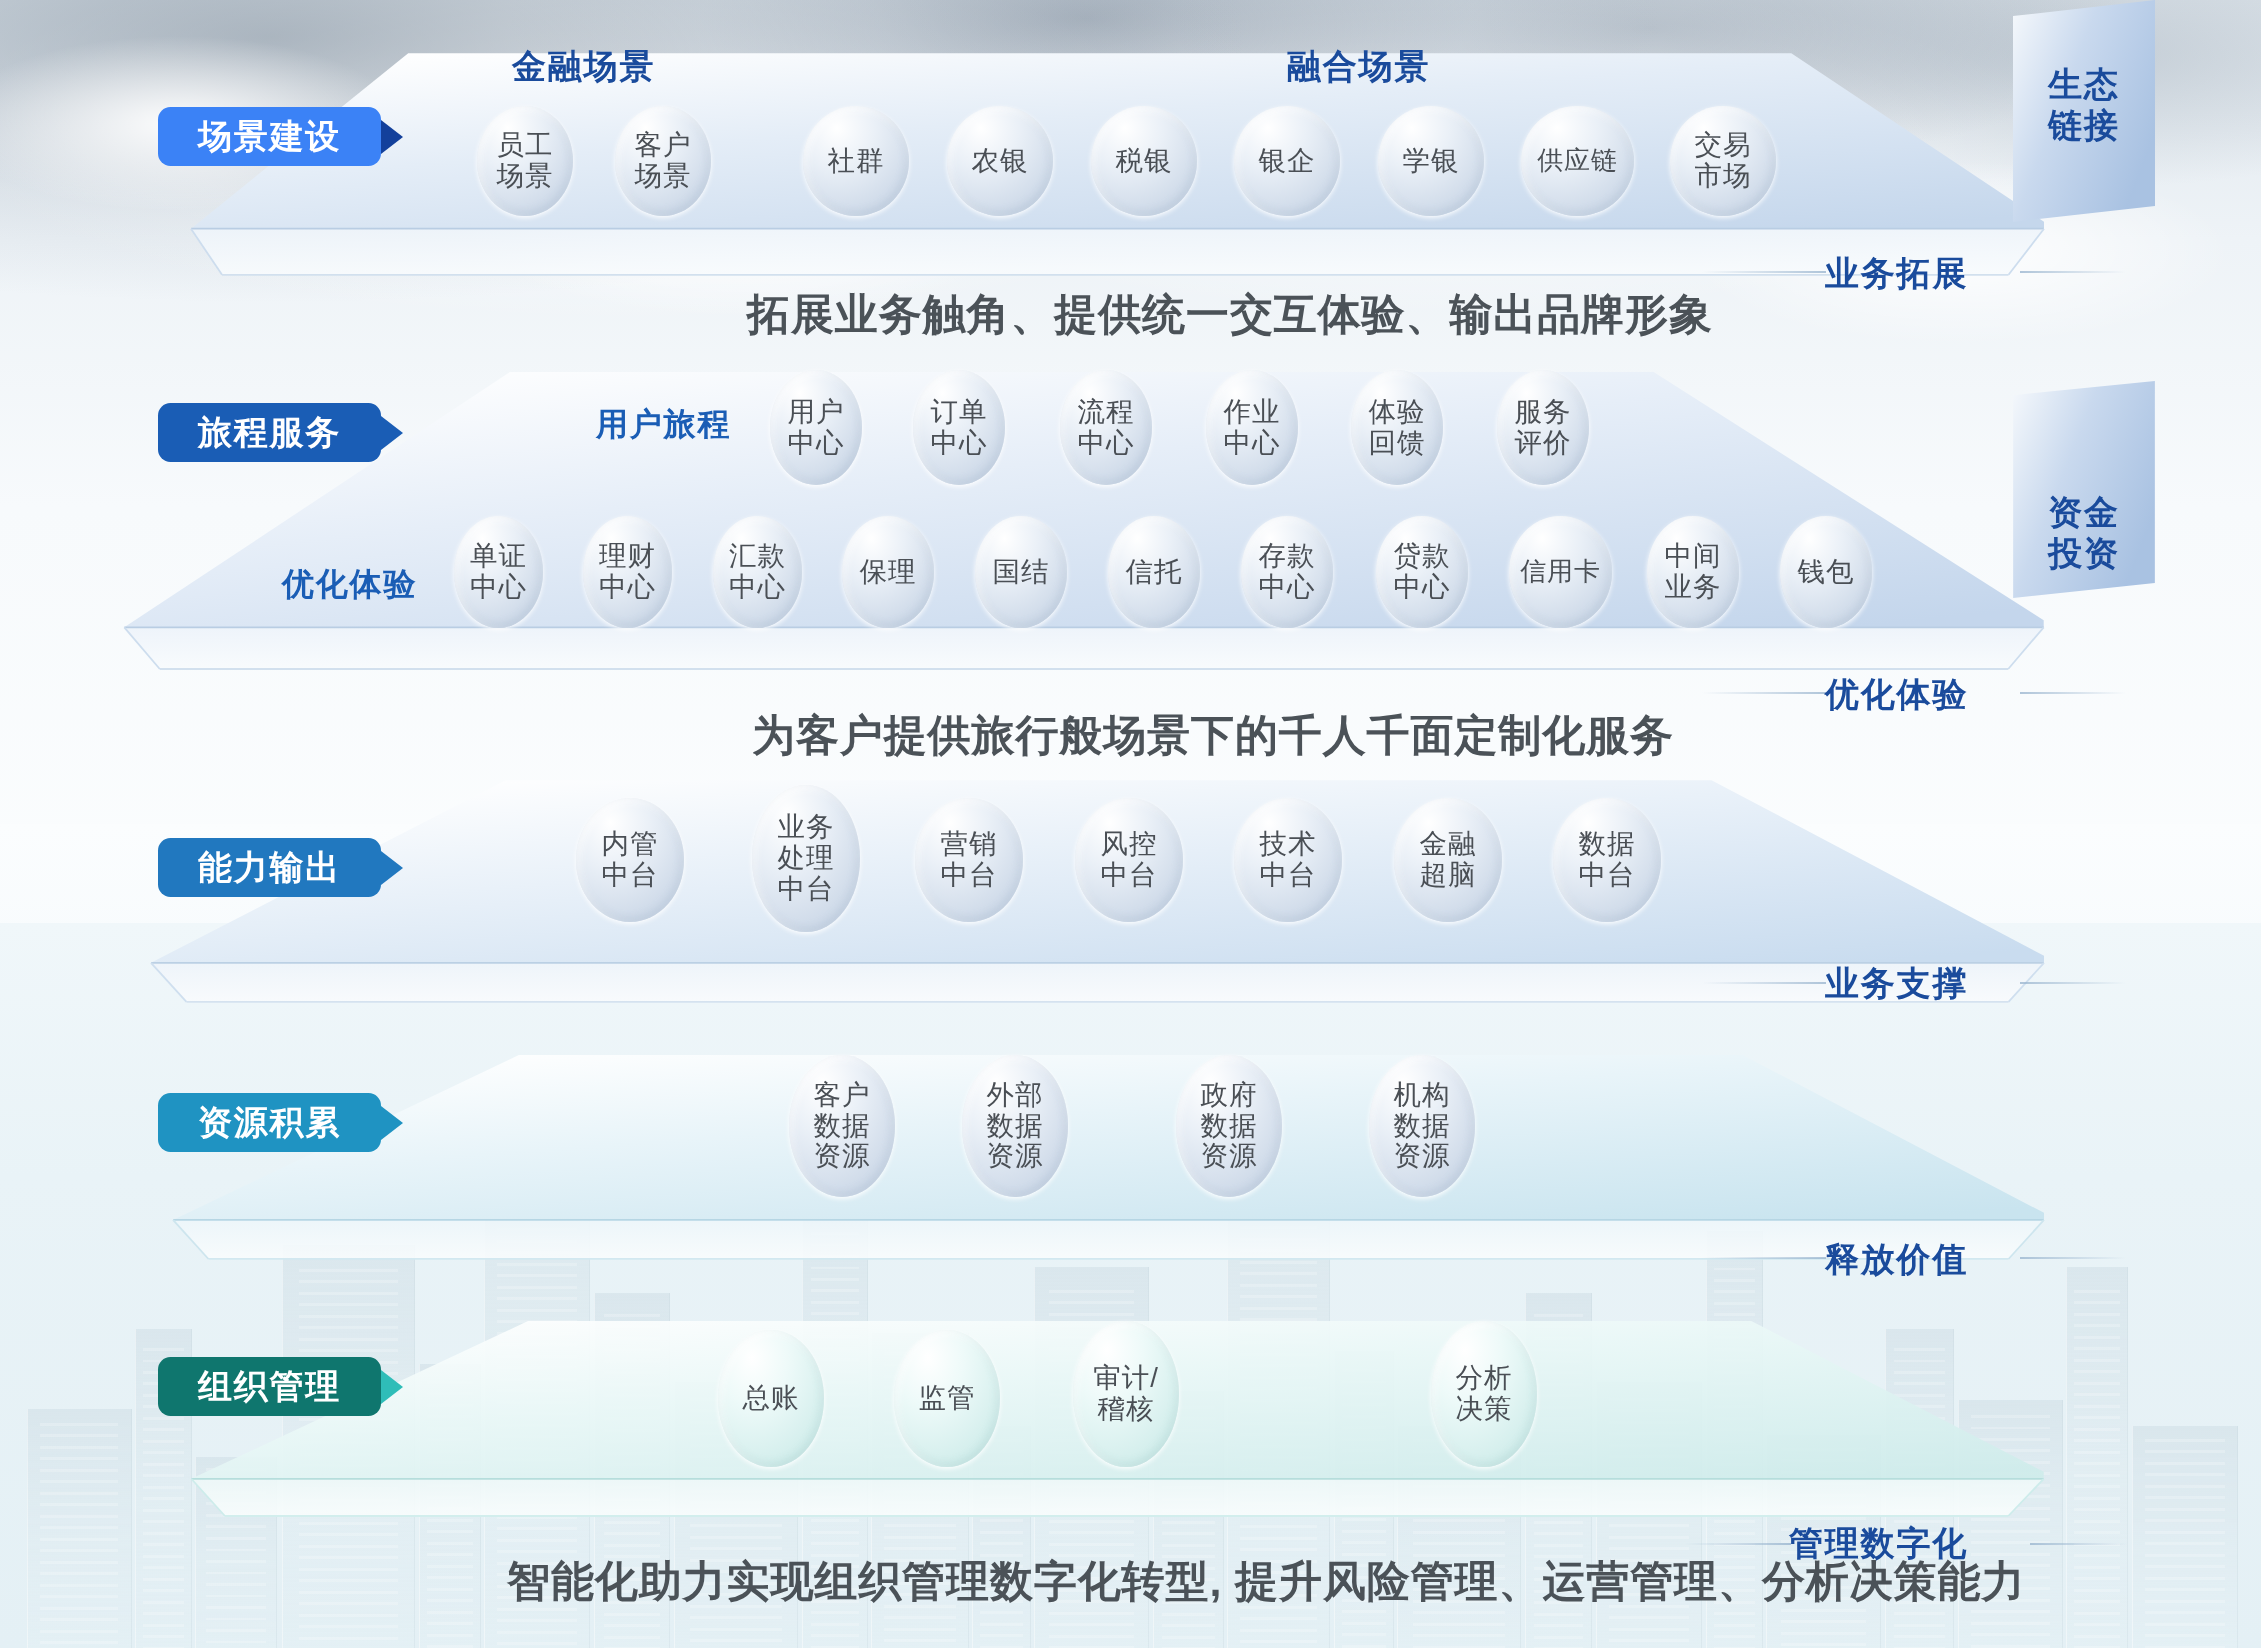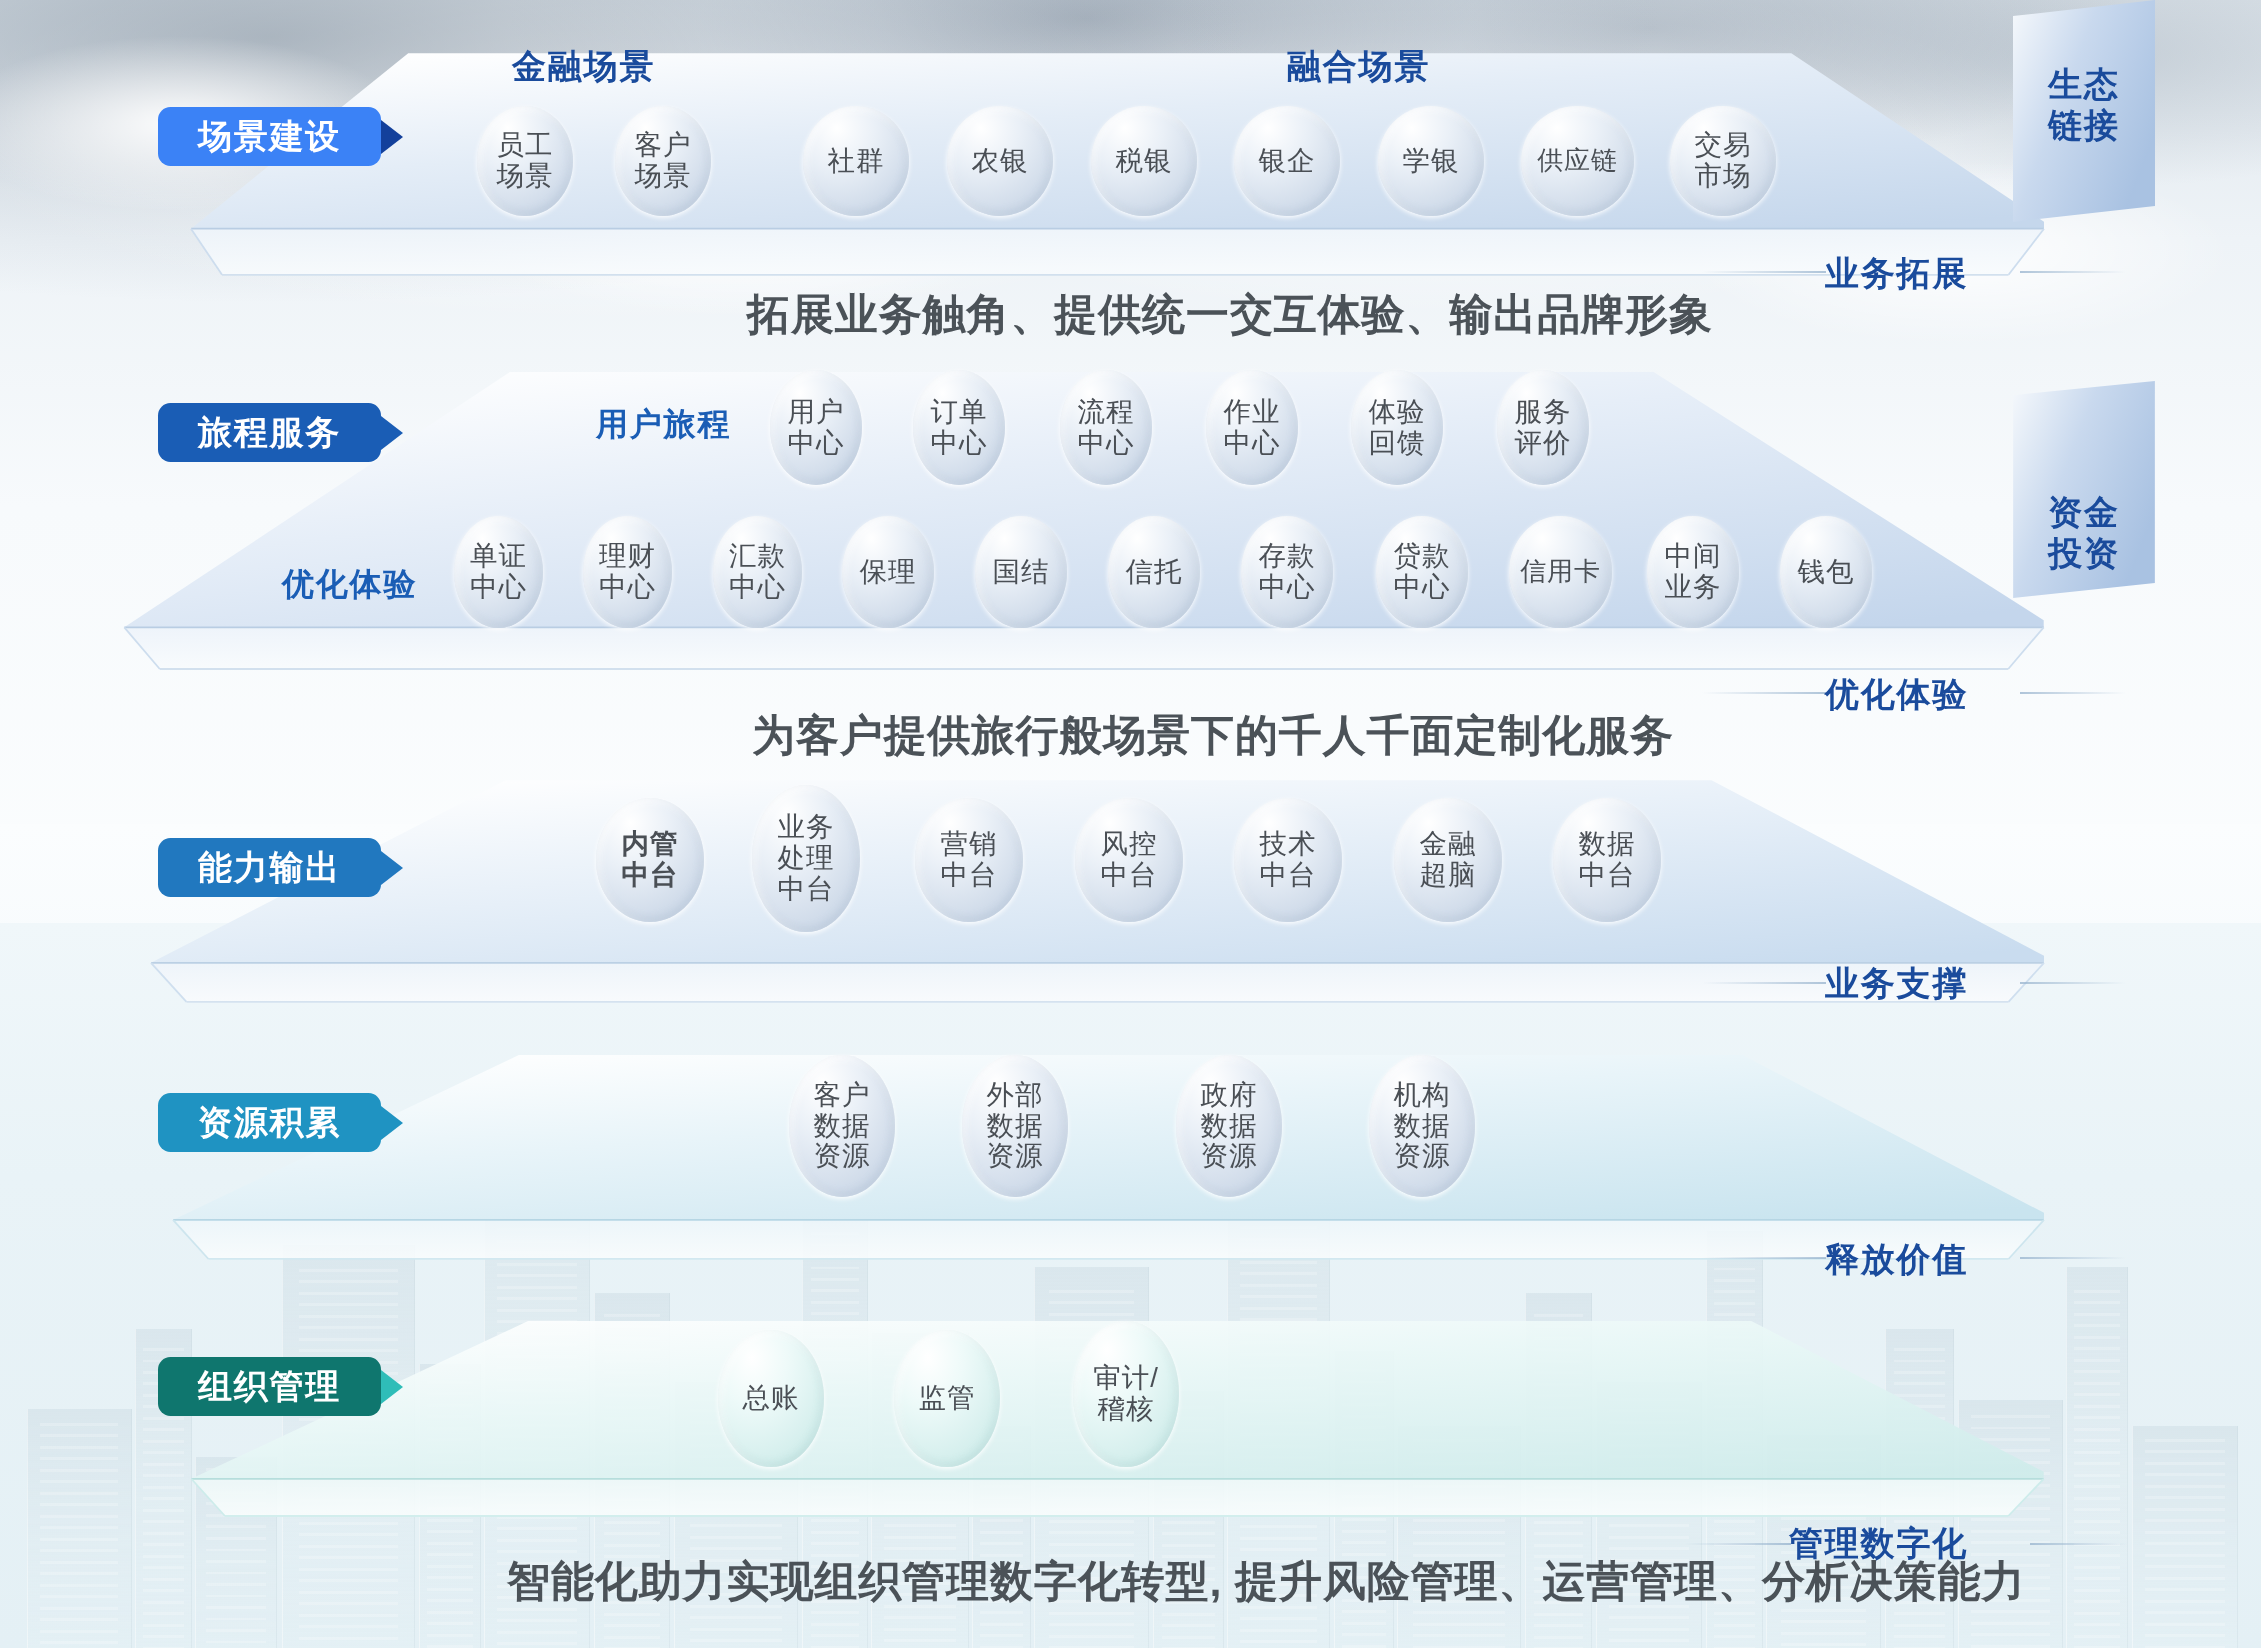--- a/index.html
+++ b/index.html
@@ -377,21 +377,21 @@
       <polyline points="0,206 40,250" fill="none" stroke="#cfdfef" stroke-width="2"></polyline>
       <polyline points="2135,206 2095,250" fill="none" stroke="#cfdfef" stroke-width="2"></polyline>
     </svg>
   </div>
 
   <div class="tag" style="left:158px; top:838px; background:#2178bf;">
     <span>能力输出</span>
     <span class="notch" style="border-left:22px solid #2178bf;"></span>
   </div>
 
-  <div class="bub bub-blue" style="left:596px; top:798px; width:108px; height:124px;font-weight:bold;">
+  <div class="bub bub-blue" style="left:576px; top:798px; width:108px; height:124px;">
     <span style="white-space:pre-line">内管
 中台</span>
   </div>
   <div class="bub bub-blue" style="left:752px; top:785px; width:108px; height:147px;">
     <span style="white-space:pre-line">业务
 处理
 中台</span>
   </div>
   <div class="bub bub-blue" style="left:915px; top:798px; width:108px; height:124px;">
     <span style="white-space:pre-line">营销
@@ -502,20 +502,24 @@
   <div class="bub bub-teal" style="left:718px; top:1330px; width:106px; height:137px;">
     <span style="white-space:pre-line">总账</span>
   </div>
   <div class="bub bub-teal" style="left:894px; top:1330px; width:106px; height:137px;">
     <span style="white-space:pre-line">监管</span>
   </div>
   <div class="bub bub-teal" style="left:1073px; top:1321px; width:106px; height:146px;">
     <span style="white-space:pre-line">审计/
 稽核</span>
   </div>
+  <div class="bub bub-teal" style="left:1431px; top:1321px; width:106px; height:146px;">
+    <span style="white-space:pre-line">分析
+决策</span>
+  </div>
 
   <div class="edge-rule" style="left:1685px; top:1543px; width:106px;"></div>
   <div class="edge-label" style="left:1789px; top:1521px;">管理数字化</div>
   <div class="edge-rule r2" style="left:2030px; top:1543px; width:98px;"></div>
 
   <div class="caption" style="left:507px; top:1553px;">智能化助力实现组织管理数字化转型, 提升风险管理、运营管理、分析决策能力</div>
 
 </div>
 
 

